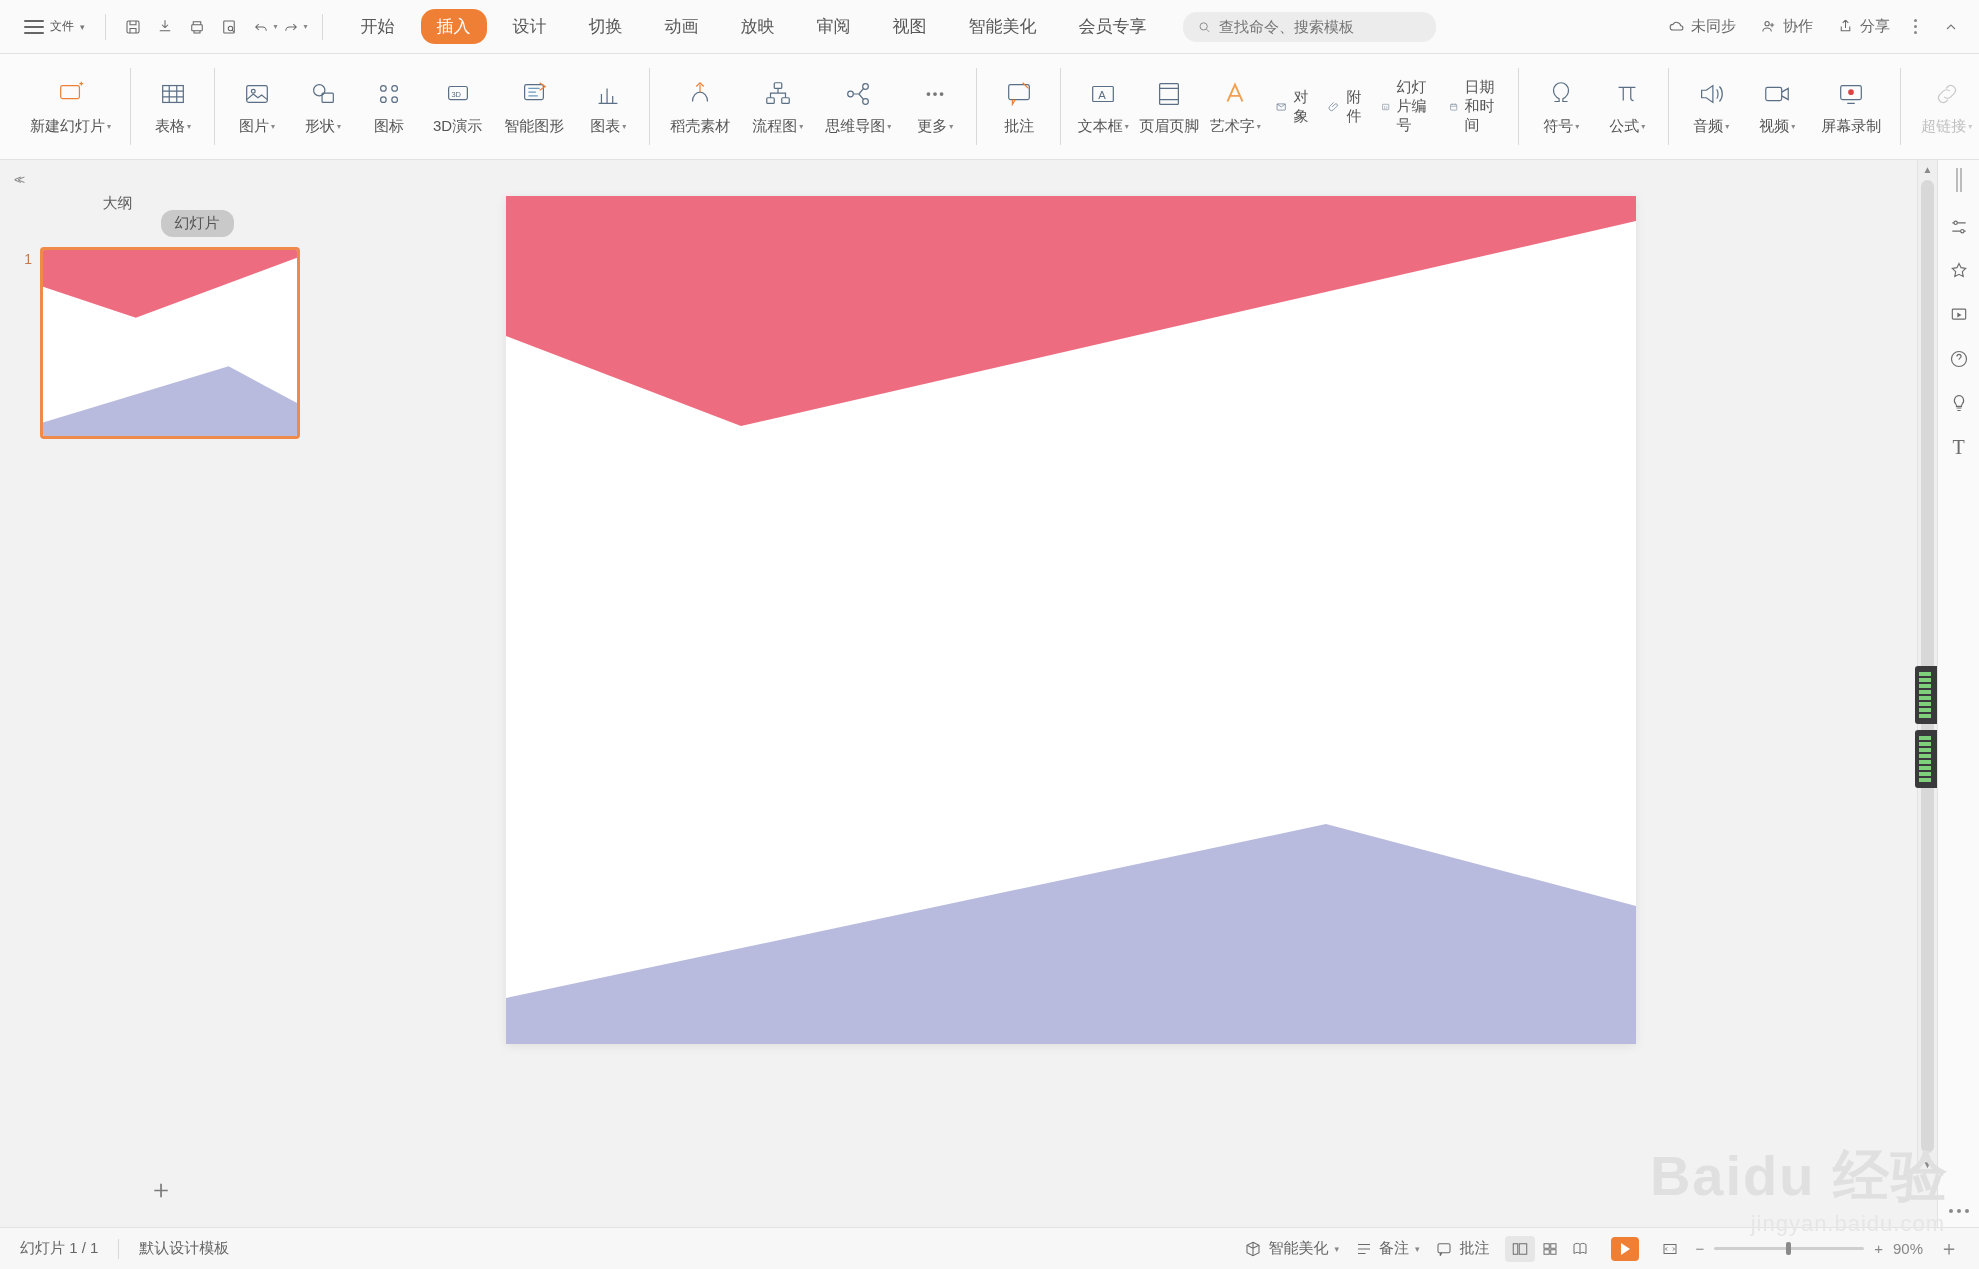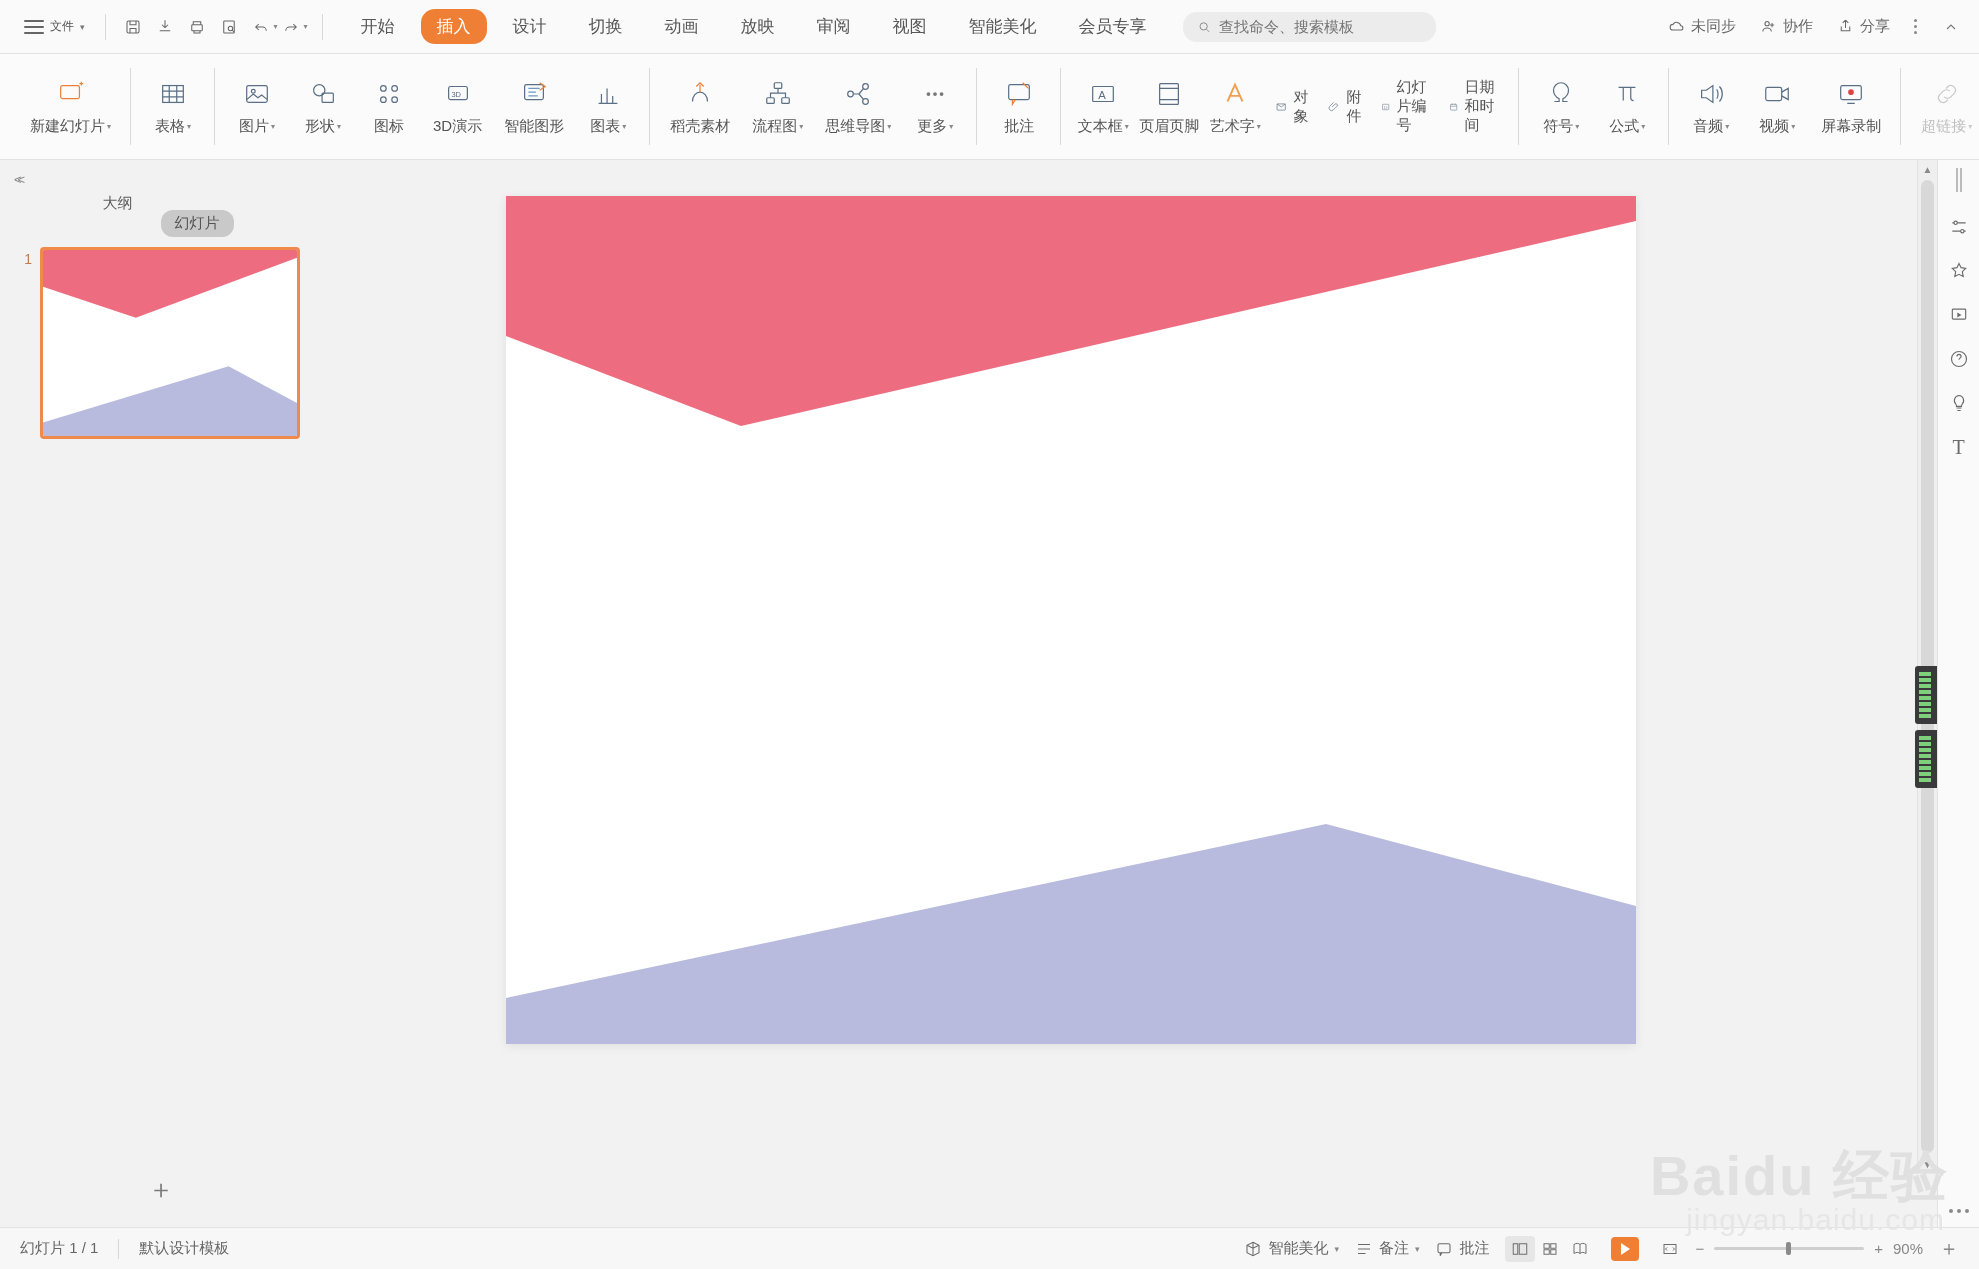--- a/index.html
+++ b/index.html
@@ -135,21 +135,21 @@
   .zoom .track::after{content:"";position:absolute;left:72px;top:-5px;width:5px;height:13px;background:#8a8a8a;border-radius:2px;}
   .viewbtns{display:flex;align-items:center;gap:0;}
   .vb{width:30px;height:26px;display:flex;align-items:center;justify-content:center;border-radius:4px;}
   .vb svg{width:18px;height:18px;stroke:#6a6a6a;fill:none;stroke-width:1.3;}
   .vb.active{background:#e6e6e6;}
   .play{width:28px;height:24px;background:var(--orange);border-radius:4px;display:flex;align-items:center;justify-content:center;}
   .play::before{content:"";border-left:9px solid #fff;border-top:6px solid transparent;border-bottom:6px solid transparent;}
 
   .watermark{position:absolute;right:30px;bottom:54px;color:#e0e0e0;font-size:56px;font-weight:700;
     letter-spacing:2px;pointer-events:none;display:flex;align-items:center;gap:10px;}
-  .watermark small{font-size:30px;color:#e6e6e6;font-weight:400;position:absolute;right:4px;bottom:-22px;letter-spacing:1px;}
+  .watermark small{font-size:22px;color:#e6e6e6;font-weight:400;position:absolute;right:4px;bottom:-22px;letter-spacing:1px;}
 </style>
 </head>
 <body>
 
 <div class="menubar">
   <div class="file-btn">
     <div class="ham">
         <span></span>
         <span></span>
         <span></span>

